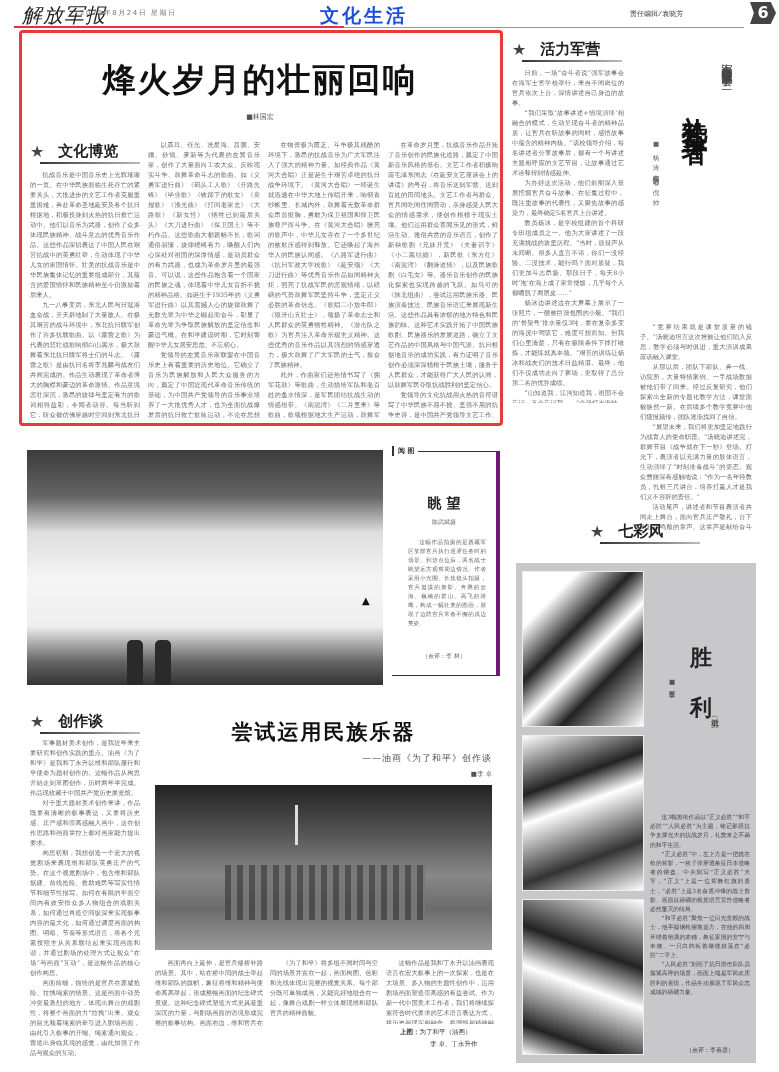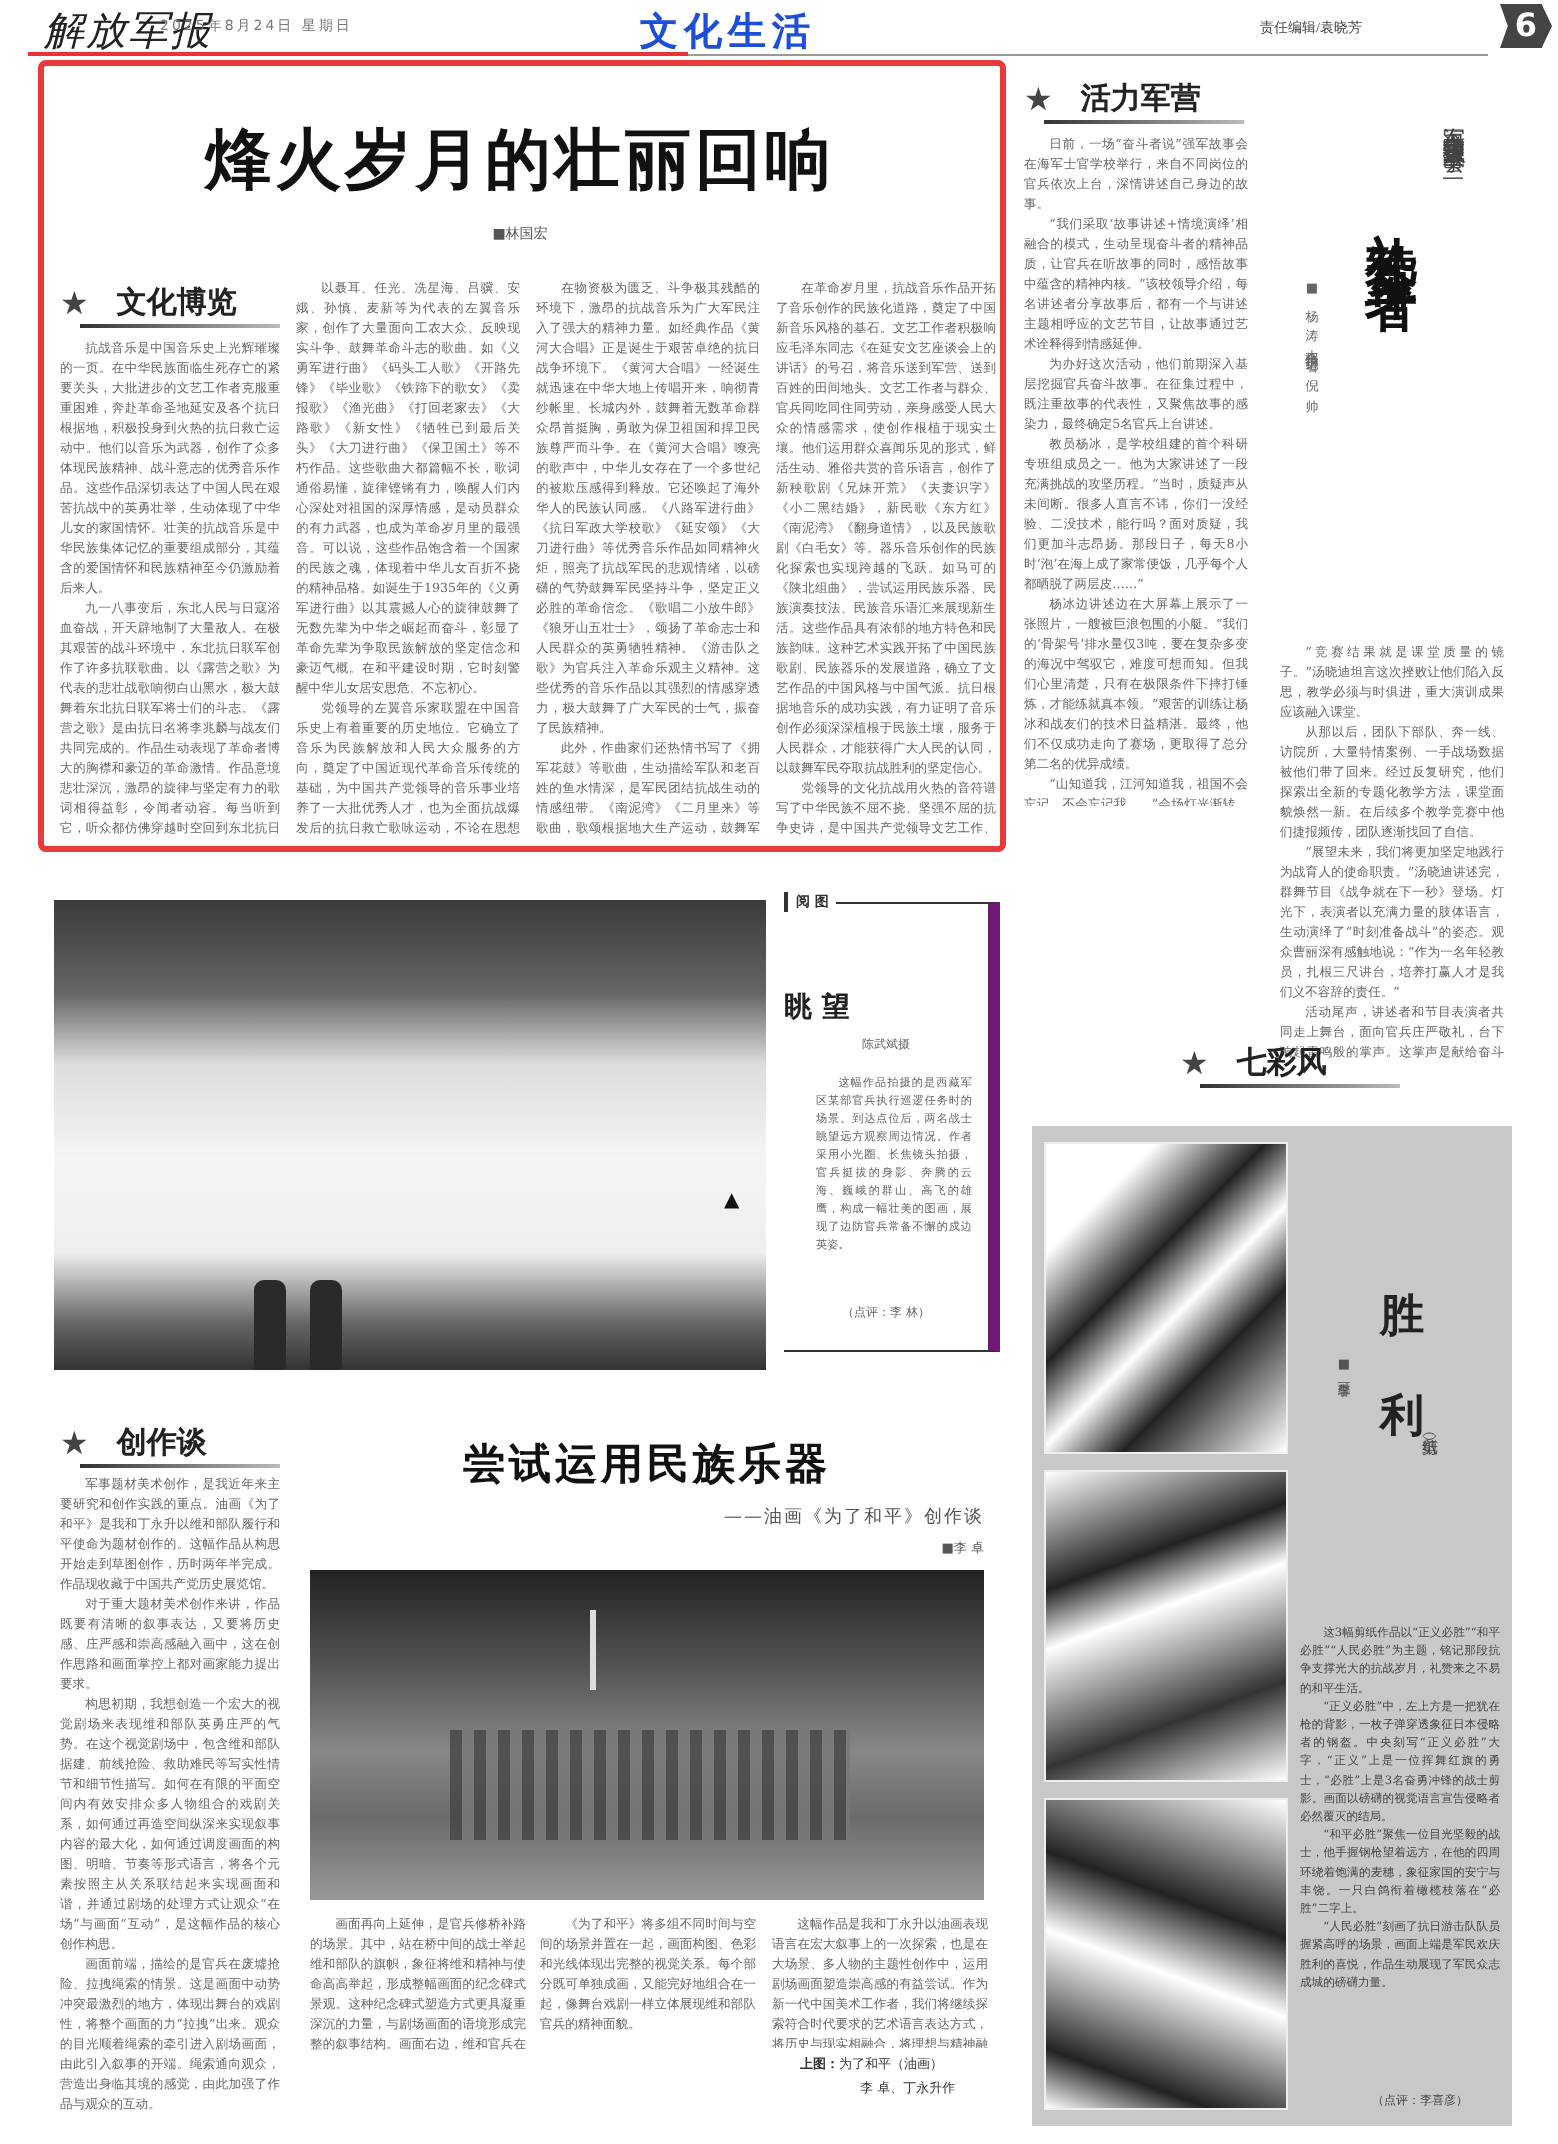--- a/index.html
+++ b/index.html
@@ -2,36 +2,36 @@
 <html><head>
 <meta charset="utf-8">
 <style>
 *{box-sizing:border-box;margin:0;padding:0}
 body{width:779px;height:1072px;background:#fff;font-family:"DejaVu Serif",serif;color:#333;position:relative;overflow:hidden}
 .abs{position:absolute}
 .hdr{left:0;top:0;width:779px;height:44px}
 .logo{left:22px;top:2px;font-size:20px;font-style:italic;color:#222;letter-spacing:1px;font-family:"DejaVu Serif",serif}
 .date{left:80px;top:8px;font-size:7px;color:#777;letter-spacing:1.5px;font-family:"DejaVu Sans",sans-serif}
 .sec{left:320px;top:3px;font-size:19px;font-weight:bold;color:#1d4ed8;letter-spacing:3px;font-family:"DejaVu Sans",sans-serif}
-.editor{left:630px;top:9px;font-size:7px;color:#444;font-family:Liberation Serif, serif}
+.editor{left:630px;top:9px;font-size:7px;color:#444;font-family:Liberation Mono, monospace}
 .pgno{left:750px;top:2px;width:26px;height:22px;background:#444;color:#fff;font-weight:bold;font-size:16px;text-align:center;line-height:22px;font-family:"DejaVu Sans",sans-serif;clip-path:polygon(0 0,80% 0,100% 50%,80% 100%,0 100%,15% 50%)}
 .redline{left:14px;top:26px;width:330px;height:2px;background:#e8313a}
 .grayline{left:344px;top:27px;width:400px;height:1px;background:#999}
 .highlight{left:19px;top:30px;width:484px;height:396px;border:3px solid #e83a3a;border-radius:4px}
 .h1{left:20px;top:58px;width:480px;text-align:center;font-size:33px;font-weight:bold;color:#111;letter-spacing:2px}
 .byline{left:20px;top:112px;width:480px;text-align:center;font-size:7px;color:#555}
 .col{font-size:6.3px;line-height:10px;color:#666;text-align:justify;overflow:hidden}
 .col p{text-indent:2em}
 .badge{display:flex;align-items:center}
 .star{font-size:16px;color:#444;line-height:1}
 .badge-label{font-size:15px;font-weight:bold;color:#222;margin-left:14px;font-family:Liberation Mono, monospace}
 .badge-line{position:absolute;height:2px;background:linear-gradient(90deg,#333,#bbb)}
 .photo1{left:27px;top:450px;width:356px;height:235px;background:linear-gradient(180deg,#3b3b3b 0%,#666 20%,#ddd 35%,#f5f5f5 55%,#eee 75%,#666 90%,#333 100%)}
 .photo2{left:155px;top:785px;width:337px;height:165px;background:linear-gradient(180deg,#222 0%,#555 30%,#888 55%,#6b6b6b 75%,#999 100%)}
-.caption-box{left:392px;top:451px;width:108px;height:225px;border-top:1px solid #333;border-right:6px solid #701a75;border-bottom:1px solid #333}
+.caption-box{left:392px;top:451px;width:108px;height:225px;border-top:1px solid #333;border-right:4px solid #701a75;border-bottom:1px solid #333}
 .cutpanel{left:516px;top:563px;width:240px;height:500px;background:#c8c8ca}
 .cut{background:#fff;border:1px solid #eee}
 .vert{writing-mode:vertical-rl;text-orientation:upright}
 </style>
 </head>
 <body>
 
 <div class="abs hdr">
   <div class="abs logo">解放军报</div>
   <div class="abs date">2025年8月24日  星期日</div>
@@ -100,21 +100,21 @@
   <p>活动尾声，讲述者和节目表演者共同走上舞台，面向官兵庄严敬礼，台下响起雷鸣般的掌声。这掌声是献给奋斗者的礼赞。</p>
 </div>
 
 <div class="abs photo1">
   <div class="abs" style="left:100px;top:190px;width:16px;height:45px;background:#2a2a2a;border-radius:5px 5px 0 0"></div>
   <div class="abs" style="left:128px;top:190px;width:16px;height:45px;background:#2a2a2a;border-radius:5px 5px 0 0"></div>
   <div class="abs" style="left:335px;top:145px;font-size:10px;color:#111">▲</div>
 </div>
 <div class="abs caption-box">
   <div class="abs" style="left:0;top:-6px;background:#fff;padding-right:4px;font-size:7px;font-weight:bold;color:#333;border-left:2px solid #333;padding-left:4px;font-family:'DejaVu Sans',sans-serif">阅 图</div>
-  <div class="abs" style="left:0;top:43px;width:100%;text-align:left;font-size:14px;font-weight:bold;color:#222;font-family:'DejaVu Sans',sans-serif">眺 望</div>
+  <div class="abs" style="left:0;top:43px;width:100%;text-align:center;font-size:14px;font-weight:bold;color:#222;font-family:'DejaVu Sans',sans-serif">眺 望</div>
   <div class="abs" style="left:0;top:66px;width:100%;text-align:center;font-size:6px;color:#666">陈武斌摄</div>
   <div class="abs col" style="left:16px;top:86px;width:78px;height:110px;font-size:5.6px;line-height:9px">
     <p>这幅作品拍摄的是西藏军区某部官兵执行巡逻任务时的场景。到达点位后，两名战士眺望远方观察周边情况。作者采用小光圈、长焦镜头拍摄，官兵挺拔的身影、奔腾的云海、巍峨的群山、高飞的雄鹰，构成一幅壮美的图画，展现了边防官兵常备不懈的戍边英姿。</p>
   </div>
   <div class="abs" style="left:0;top:200px;width:100%;text-align:center;font-size:6px;color:#666">（点评：李 林）</div>
 </div>
 
 <div class="abs" style="left:590px;top:522px;width:110px;height:22px">
   <div class="badge">
     <span class="star">★</span>

